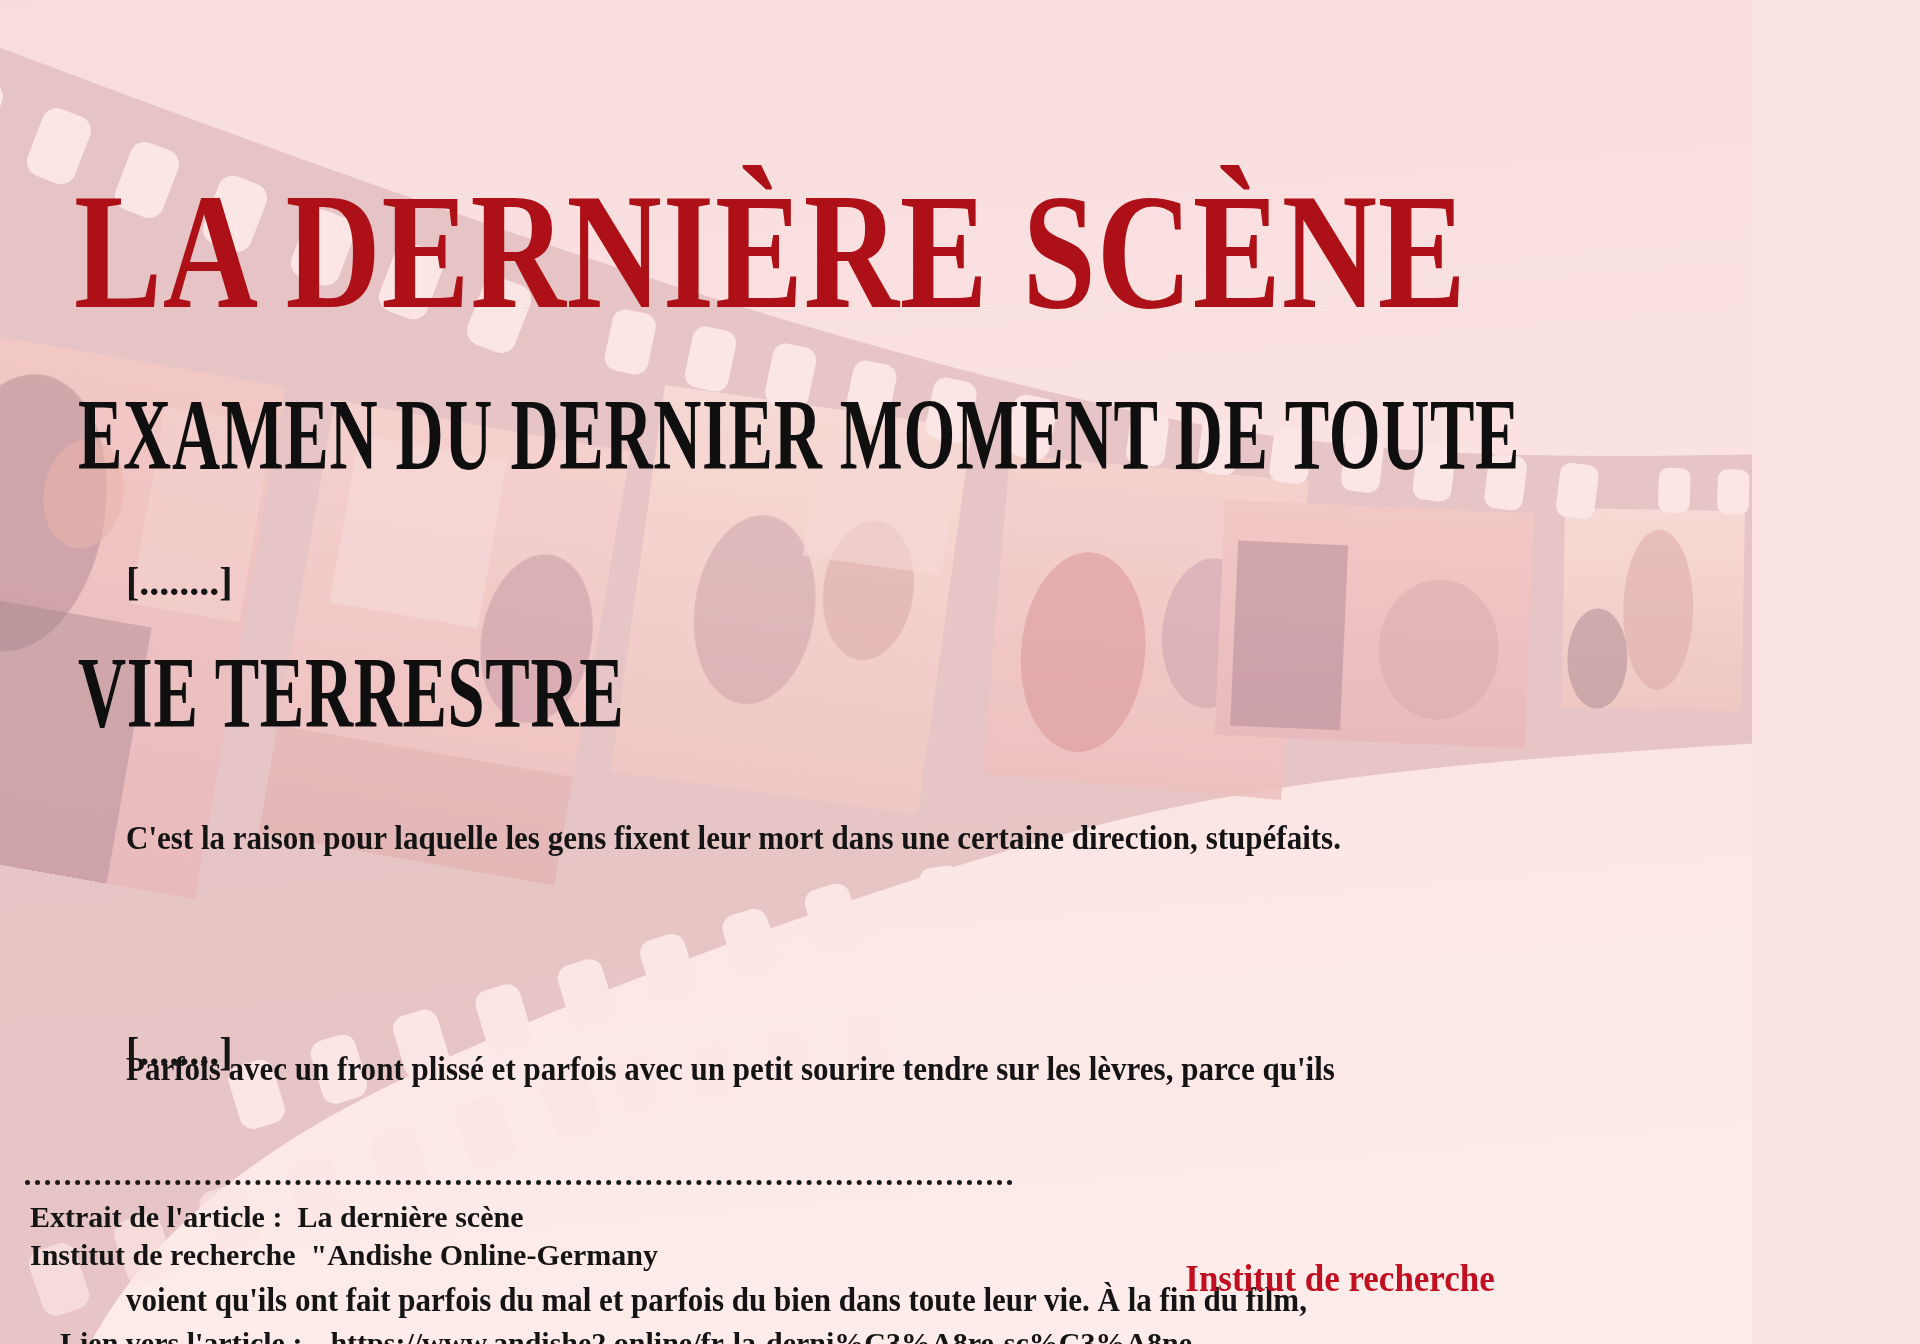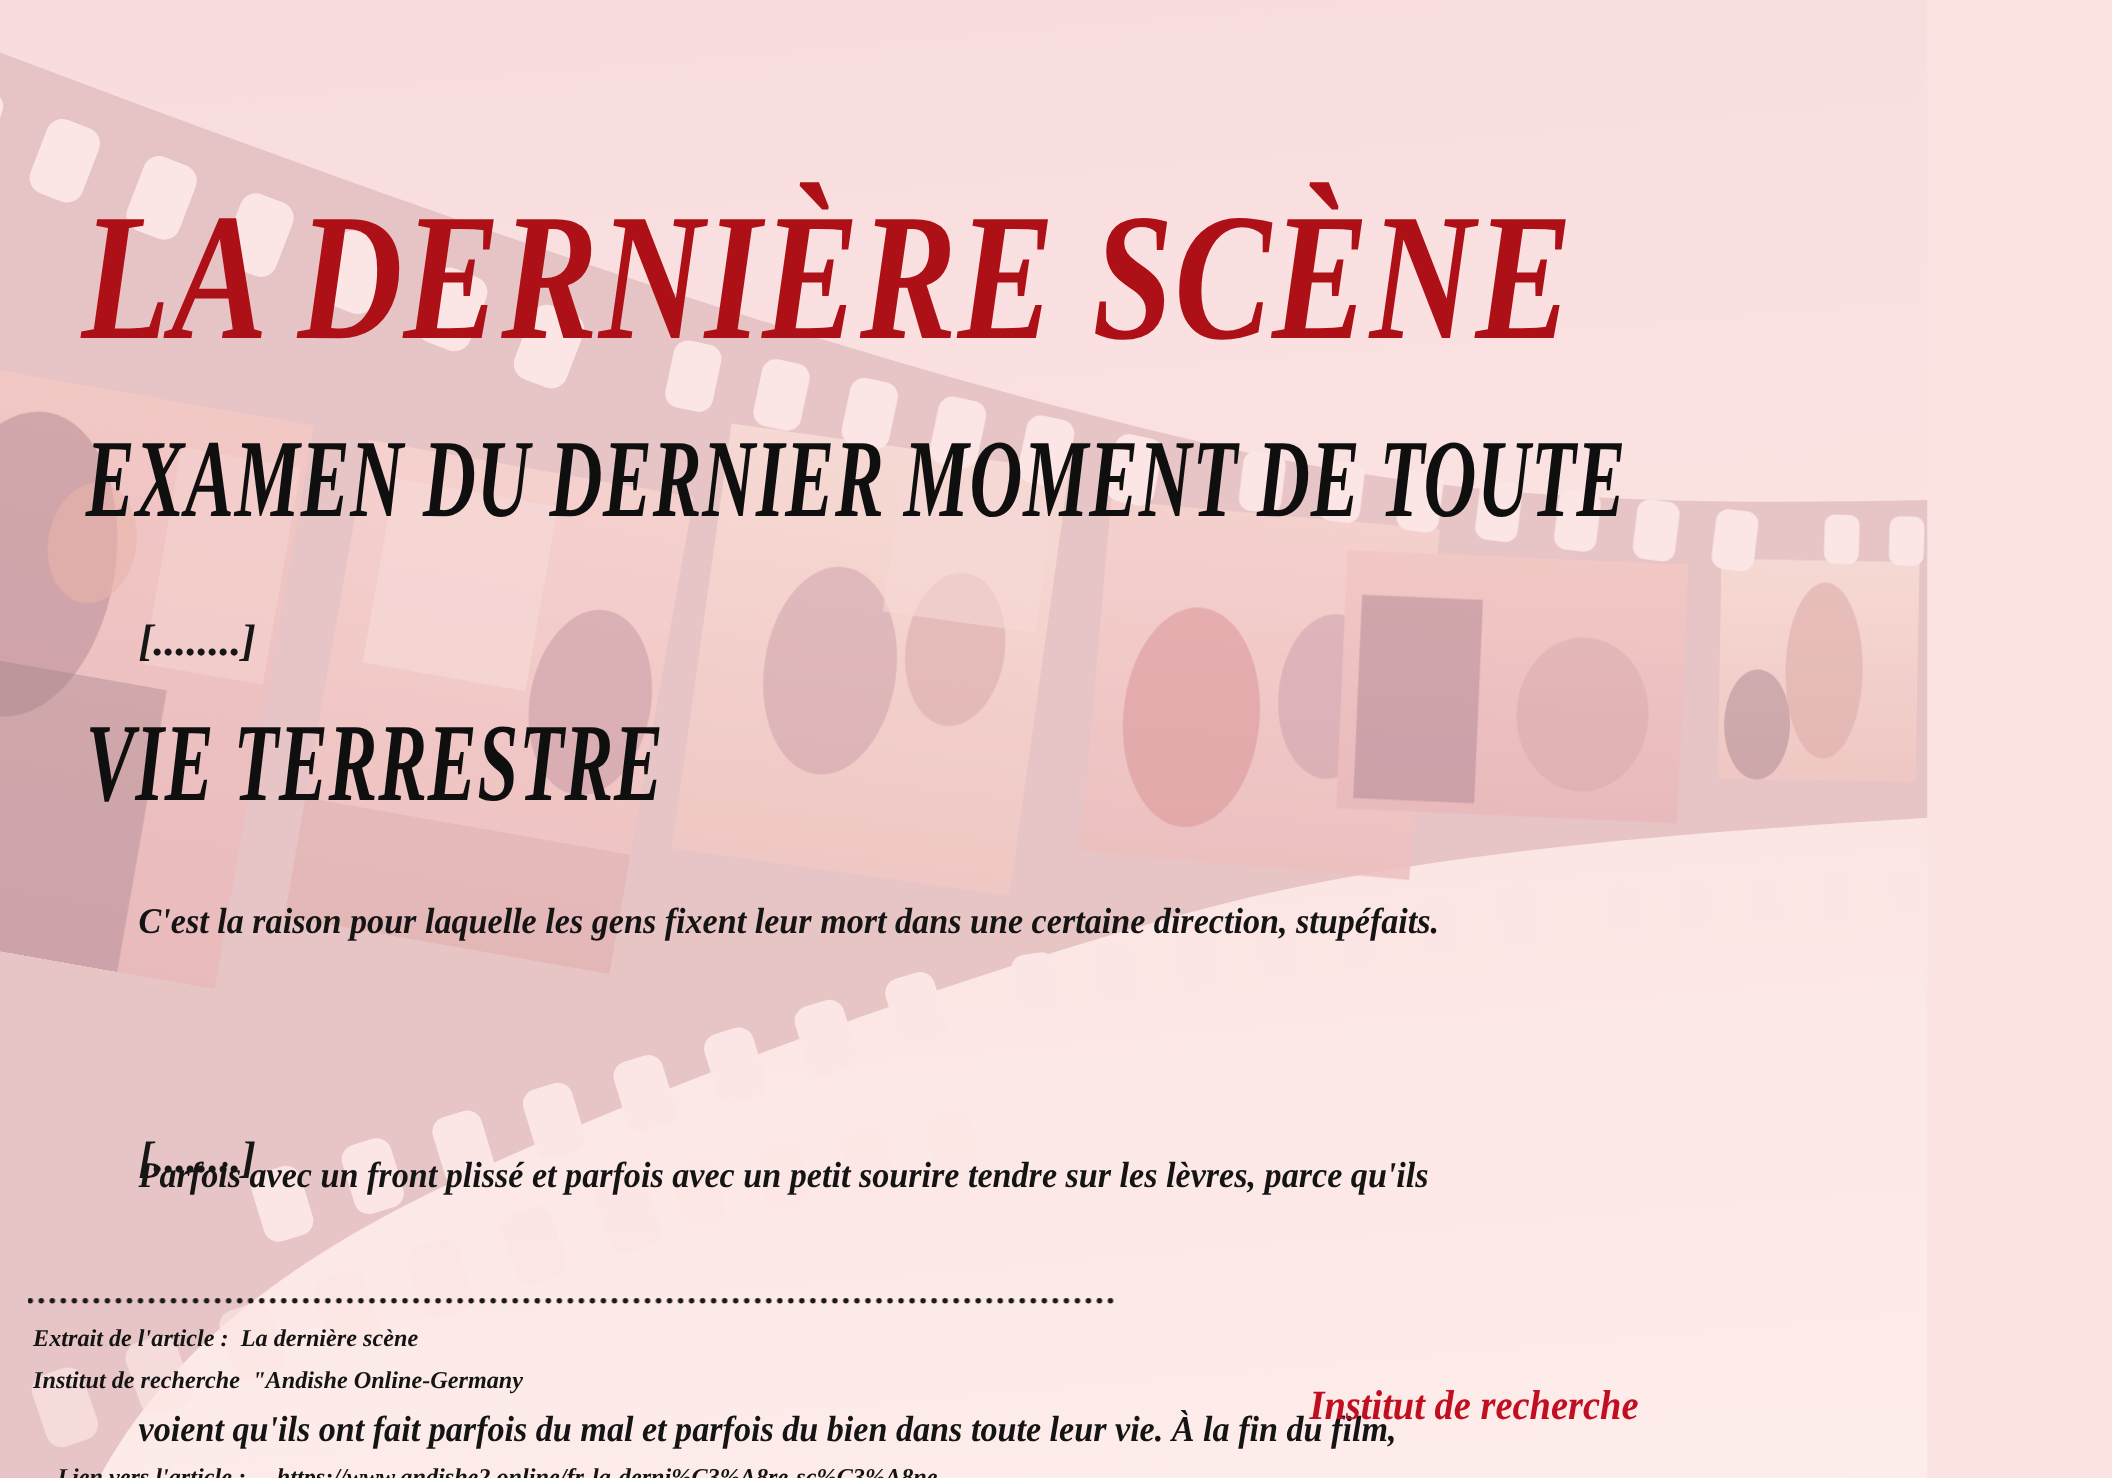--- a/index.html
+++ b/index.html
@@ -1,20 +1,19 @@
 <!DOCTYPE html>
 <html><head>
 <meta charset="utf-8">
 <style>
   html,body{margin:0;padding:0;background:#fbe3e2;}
   .poster{
     position:relative;width:1752px;height:1344px;overflow:hidden;
     background:linear-gradient(175deg,#f8dcdd 0%,#fbe3e2 45%,#fdedea 100%);
     font-family:"Liberation Serif","DejaVu Serif",serif;
-    font-style:italic;
   }
   .bg-svg{position:absolute;inset:0;width:1920px;height:1344px;}
   .layer{position:absolute;white-space:pre;}
   .title{
     left:74px;top:58px;font-size:165px;line-height:1;font-weight:bold;
     color:#ad1016;transform:scaleX(0.80);transform-origin:0 0;letter-spacing:1px;
   }
   .subtitle{
     left:78px;top:220px;font-size:101px;line-height:86px;font-weight:bold;
     color:#0f0f0f;transform:scaleX(0.66);transform-origin:0 0;letter-spacing:1px;
@@ -24,21 +23,21 @@
   .ellipsis.close{top:1028px;}
   .paragraph{
     left:126px;top:646px;font-size:33px;line-height:77px;font-weight:bold;
     color:#141414;transform:scaleX(0.94);transform-origin:0 0;
   }
   .pline{white-space:pre;}
   .divider{
     left:25px;top:1180px;width:988px;height:0;
     border-top:5px dotted #1a1a1a;
   }
-  .f-line{left:30px;font-size:22px;line-height:34px;font-weight:bold;color:#141414;}
+  .f-line{left:30px;font-size:30px;line-height:34px;font-weight:bold;color:#141414;}
   .f-excerpt{top:1200px;}
   .f-institute{top:1238px;}
   .f-linkrow{top:1292px;}
   .f-linkrow .url{margin-left:28px;}
   .branding{
     left:1100px;top:1158px;width:480px;text-align:center;
     font-size:38px;line-height:48px;font-weight:bold;color:#c10e20;
     transform:scaleX(0.92);transform-origin:50% 0;white-space:pre;
   }
 </style>

